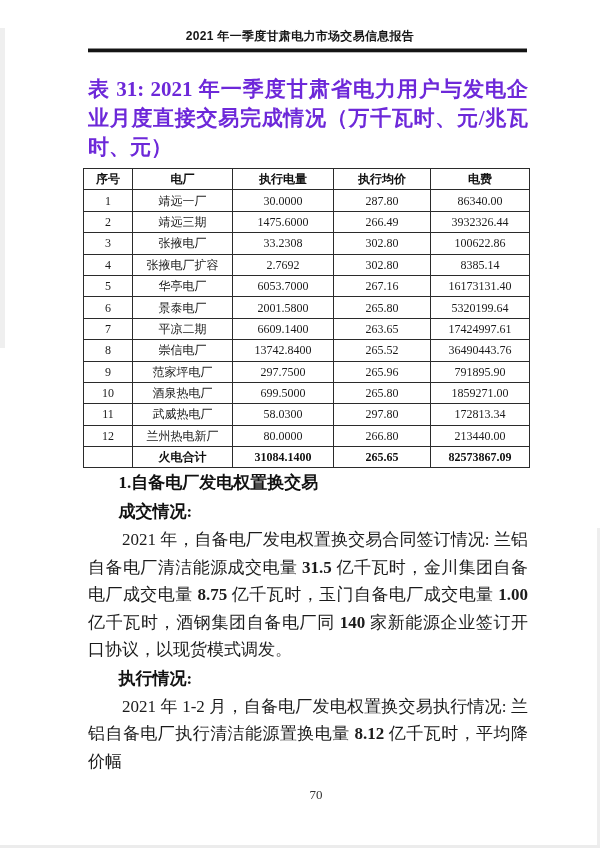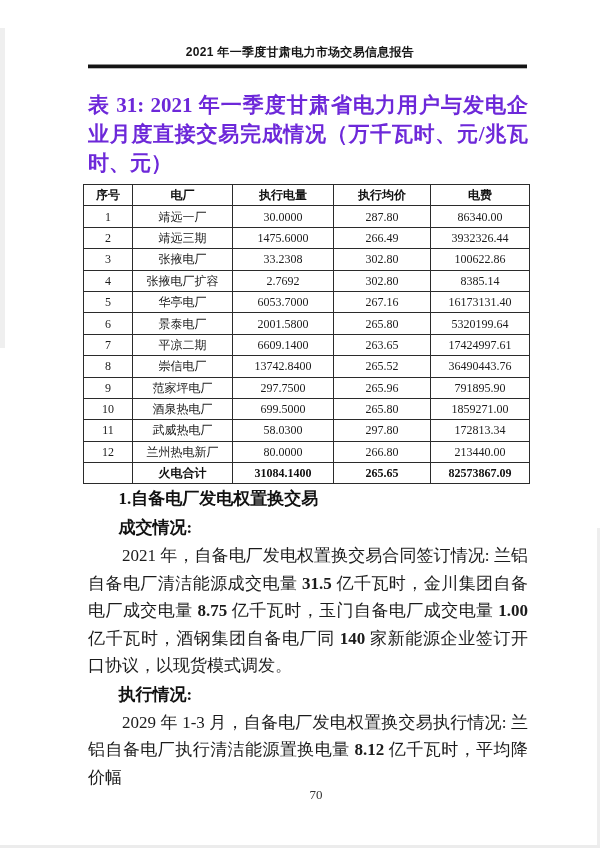--- a/index.html
+++ b/index.html
@@ -10,21 +10,21 @@
     background: #ffffff;
     font-family: "Liberation Serif", "DejaVu Serif", serif;
     color: #1b1b1b;
     overflow: hidden;
   }
   
   .edge-left   { position: absolute; left: 0; top: 28px; width: 5px; height: 320px; background: #efefef; }
   .edge-right  { position: absolute; right: 0; bottom: 0; width: 3px; height: 320px; background: #eeeeee; }
   .edge-bottom { position: absolute; left: 0; bottom: 0; width: 100%; height: 3px; background: #ececec; }
 
-  .running-header { padding-top: 45px; }
+  .running-header { padding-top: 29px; }
   .running-header .title {
     text-align: center;
     font-family: "Liberation Sans", "DejaVu Sans", sans-serif;
     font-weight: 700;
     font-size: 12px;
     line-height: 15px;
     color: #161616;
     letter-spacing: 0.3px;
   }
   .header-rule {
@@ -233,17 +233,17 @@
         </tbody>
     </table>
 
     <div class="h-sec">1.自备电厂发电权置换交易</div>
     <div class="h-sec">成交情况:</div>
 
     <p class="para"><span>2021 年，自备电厂发电权置换交易合同签订情况: 兰铝自备电厂清洁能源成交电量 </span><span class="b">31.5</span><span> 亿千瓦时，金川集团自备电厂成交电量 </span><span class="b">8.75</span><span> 亿千瓦时，玉门自备电厂成交电量 </span><span class="b">1.00</span><span> 亿千瓦时，酒钢集团自备电厂同 </span><span class="b">140</span><span> 家新能源企业签订开口协议，以现货模式调发。</span></p>
 
     <div class="h-sec">执行情况:</div>
 
-    <p class="para"><span>2029 年 1-3 月，自备电厂发电权置换交易执行情况: 兰铝自备电厂执行清洁能源置换电量 </span><span class="b">8.12</span><span> 亿千瓦时，平均降价幅</span></p>
+    <p class="para"><span>2021 年 1-2 月，自备电厂发电权置换交易执行情况: 兰铝自备电厂执行清洁能源置换电量 </span><span class="b">8.12</span><span> 亿千瓦时，平均降价幅</span></p>
   </div>
 
   <div class="page-number">70</div>
 </div>
 
 </body></html>

